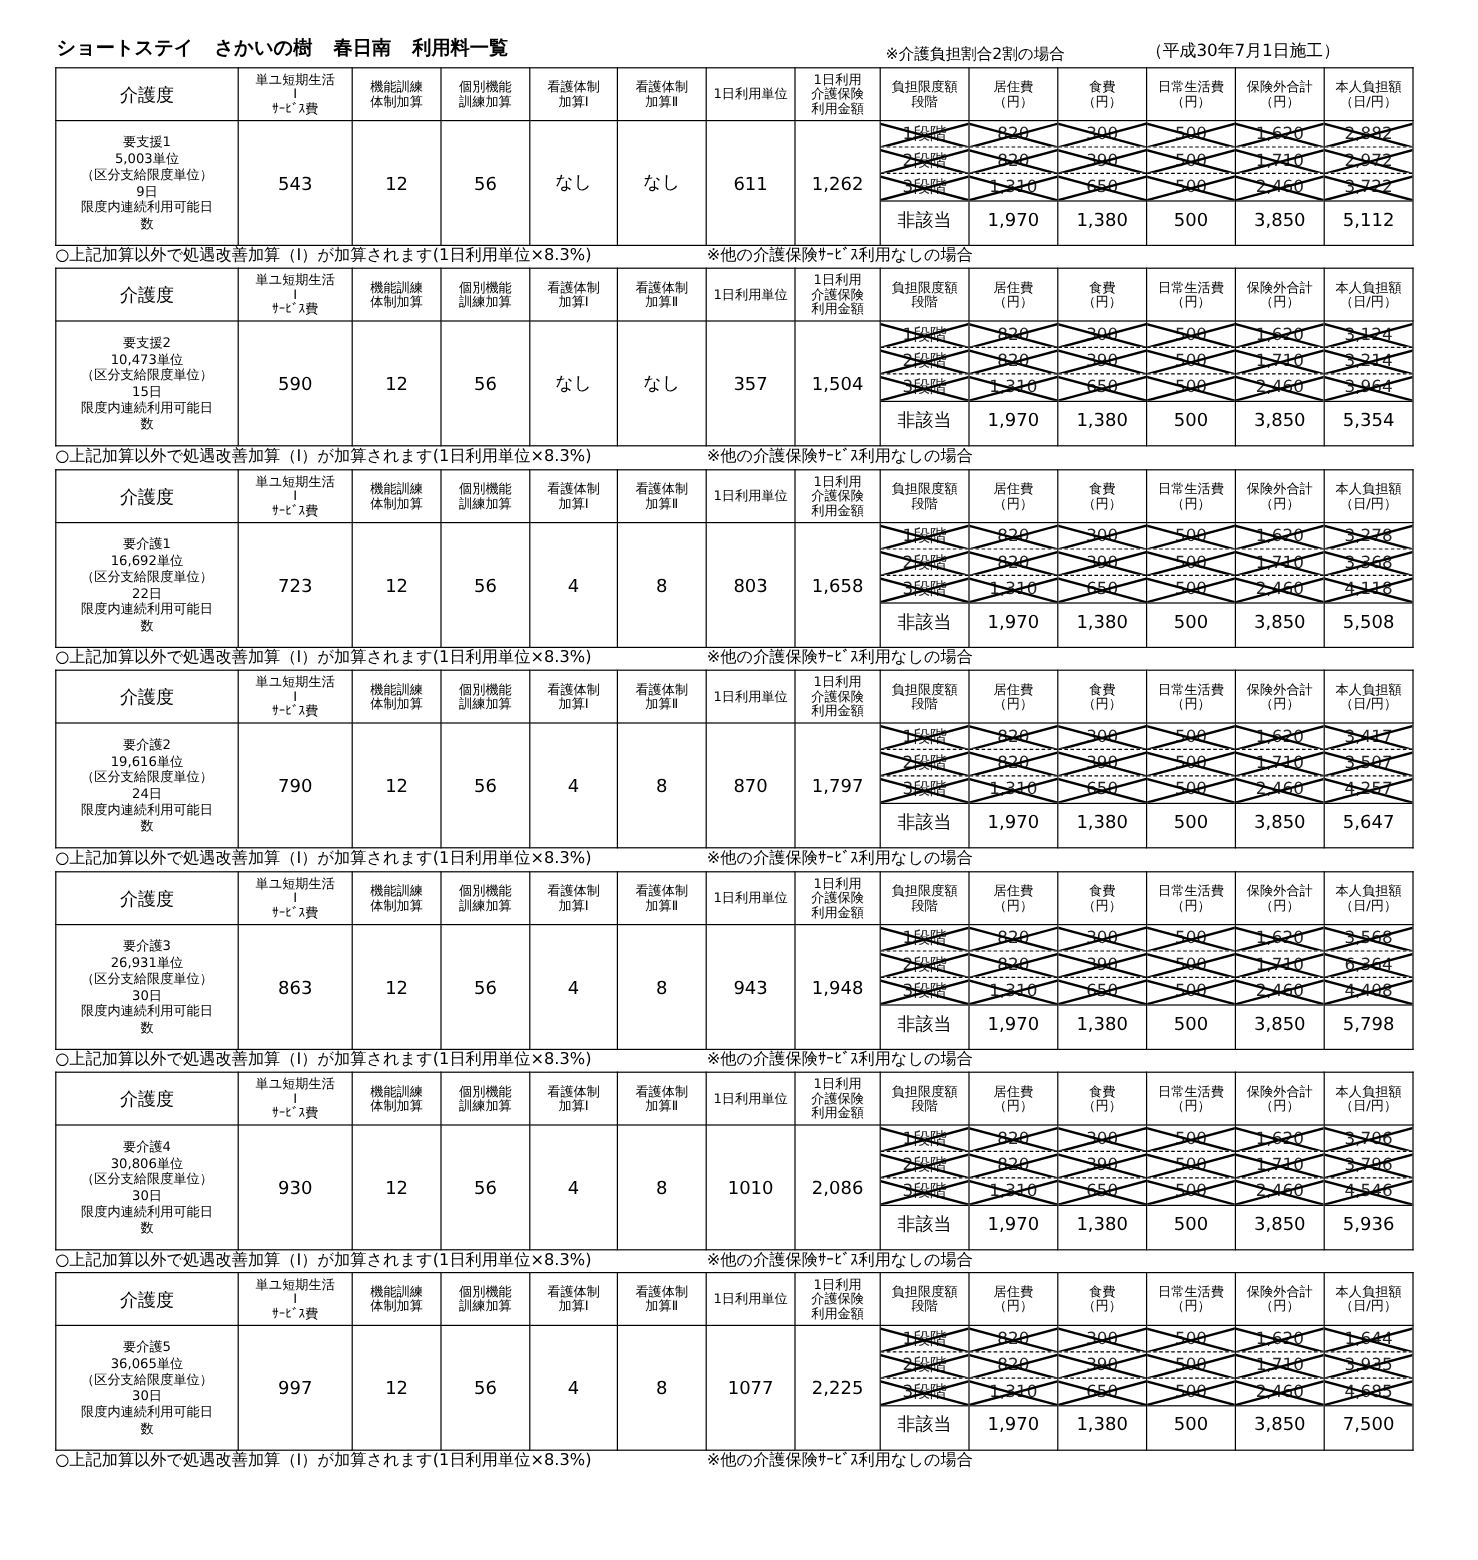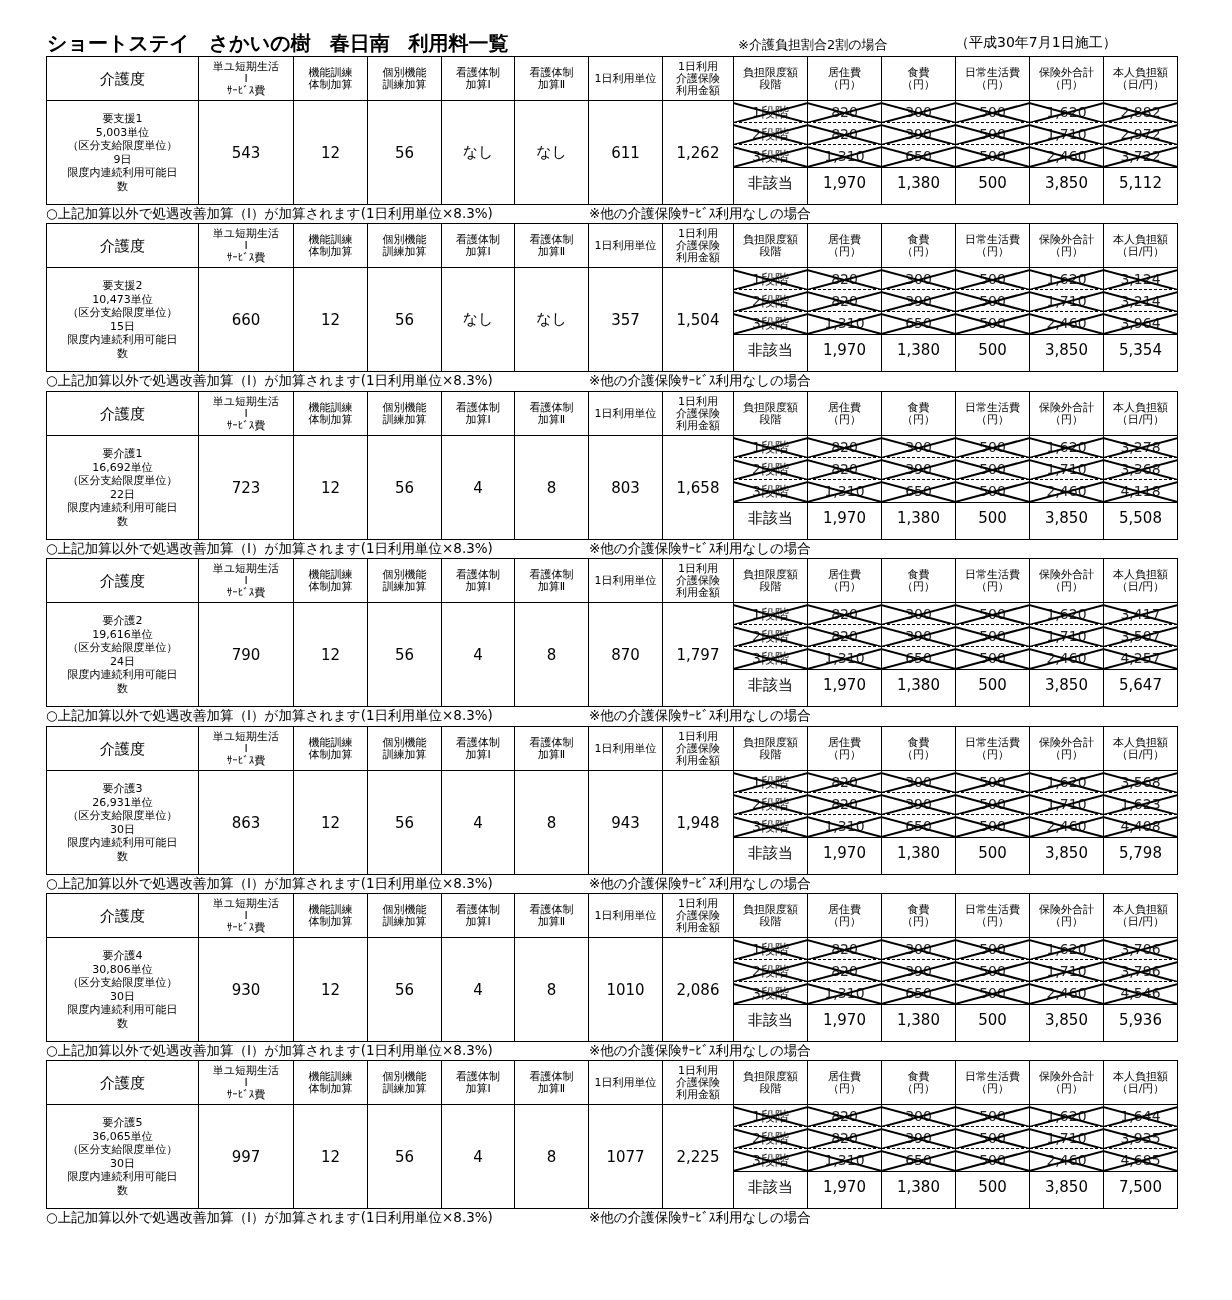--- a/index.html
+++ b/index.html
@@ -1,19 +1,19 @@
 <!DOCTYPE html>
 <html><head>
 <meta charset="utf-8">
 <style>
   * { box-sizing: border-box; margin: 0; padding: 0; }
   html, body { width: 1232px; height: 1300px; background: #ffffff; }
   body { position: relative; font-family: "DejaVu Sans", "Liberation Sans", sans-serif; color: #000; overflow: hidden; }
 
-  .title { position: absolute; left: 47px; top: 30px; font-size: 20px; font-weight: bold; letter-spacing: 0px; white-space: nowrap; }
+  .title { position: absolute; left: 47px; top: 30px; font-size: 16px; font-weight: bold; letter-spacing: 0px; white-space: nowrap; }
   .title span { margin-right: 12px; }
   .condition { position: absolute; left: 738px; top: 36px; font-size: 13px; white-space: nowrap; }
   .effective { position: absolute; left: 955px; top: 34px; font-size: 14px; white-space: nowrap; }
 
   .block { position: absolute; left: 46px; width: 1131px; }
   table.fee { border-collapse: collapse; width: 1131px; table-layout: fixed; padding-left: 28px; }
   table.fee td, table.fee th { border: 1.5px solid #000; text-align: center; vertical-align: middle; font-weight: normal; }
   table.fee th { height: 44px; font-size: 11px; line-height: 12px; padding: 0 1px; }
   table.fee th.care-level-h { font-size: 15px; }
   table.fee th.units-h { font-size: 11px; white-space: nowrap; }
@@ -269,21 +269,21 @@
       </tr>
       <tr>
         <td class="level">
           <span class="sub">要支援2</span>
           <span class="sub">10,473単位</span>
           <span class="sub">（区分支給限度単位）</span>
           <span class="sub">15日</span>
           <span class="sub">限度内連続利用可能日</span>
           <span class="sub">数</span>
         </td>
-        <td class="big">660</td>
+        <td class="big">590</td>
         <td class="big">12</td>
         <td class="big">56</td>
         <td class="big">なし</td>
         <td class="big">なし</td>
         <td class="big">357</td>
         <td class="big">1,504</td>
         <td class="stage-cell">
               <div class="stages">
                 <div class="stage crossed">1段階</div>
                 <div class="stage crossed">2段階</div>
@@ -757,21 +757,21 @@
               <div class="stages">
                 <div class="stage crossed">1,620</div>
                 <div class="stage crossed">1,710</div>
                 <div class="stage crossed s3">2,460</div>
                 <div class="stage normal">3,850</div>
               </div>
             </td>
         <td class="stage-cell">
               <div class="stages">
                 <div class="stage crossed">3,568</div>
-                <div class="stage crossed">1,623</div>
+                <div class="stage crossed">6,364</div>
                 <div class="stage crossed s3">4,408</div>
                 <div class="stage normal">5,798</div>
               </div>
             </td>
       </tr>
     </tbody>
       </table>
     <div class="note">
       <span class="n1">○上記加算以外で処遇改善加算（Ⅰ）が加算されます(1日利用単位×8.3%)</span>
       <span>※他の介護保険ｻｰﾋﾞｽ利用なしの場合</span>

